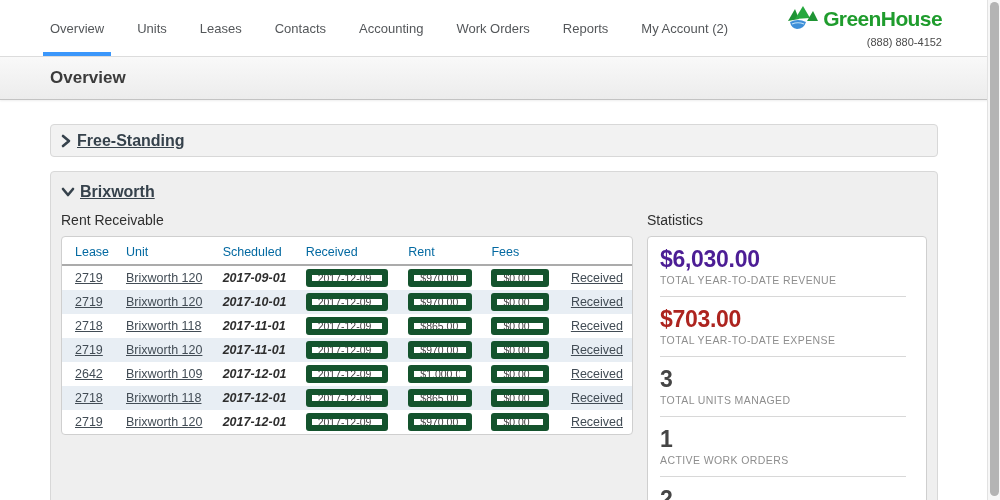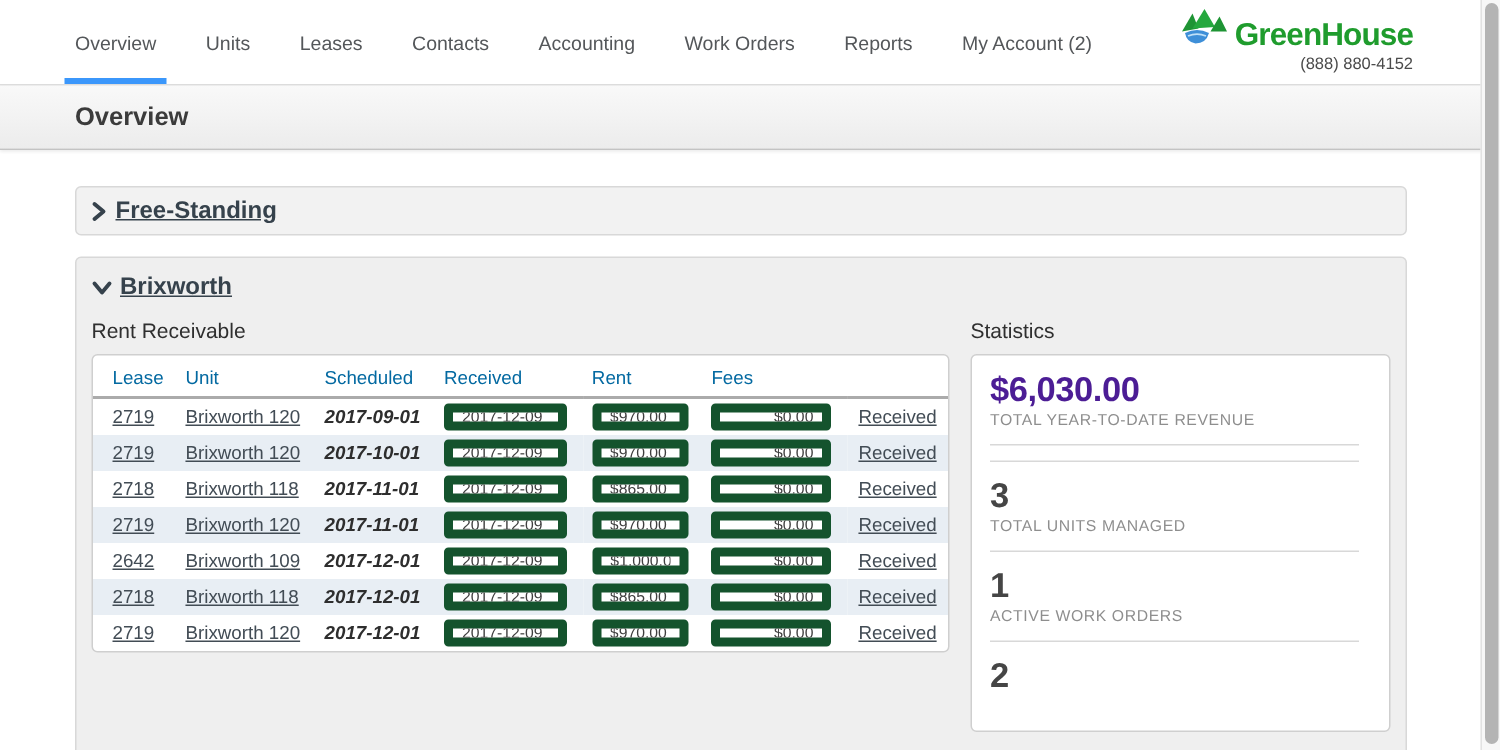--- a/index.html
+++ b/index.html
@@ -17,21 +17,21 @@
   .nav-item {
     position:relative; height:57px; display:flex; align-items:center;
     margin-right:33px; font-size:13px; color:#54575a; cursor:pointer;
     white-space:nowrap;
   }
   .nav-item.active::after {
     content:""; position:absolute; left:-7px; right:-7px; bottom:1px;
     height:4px; background:#3b97fb;
   }
   .logo-block { position:absolute; right:58px; top:7px; text-align:right; }
-  .logo-row { display:flex; align-items:flex-end; justify-content:flex-end; }
+  .logo-row { display:flex; align-items:flex-start; justify-content:flex-end; }
   .logo-icon { margin-right:3px; margin-top:-2px; }
   .wordmark { font-size:21px; font-weight:700; color:#1f9c2d; letter-spacing:-0.6px; }
   .phone { font-size:11px; color:#4b4b4b; margin-top:1px; }
 
   
   .titlebar {
     height:43px; background:linear-gradient(#f9f9f9,#ececec);
     border-bottom:1px solid #c3c3c3; box-shadow:0 1px 2px rgba(0,0,0,.07);
     display:flex; align-items:center; padding-left:50px;
   }
@@ -75,21 +75,21 @@
   tr.alt { background:#e8eef4; }
   a.tlink { color:#424c55; text-decoration:underline; cursor:pointer; }
   .sched { font-weight:700; color:#2e2e2e;font-style:italic; }
   .inp {
     border:6px solid #14532d; border-radius:3px; background:#fff;
     font-family:"Liberation Sans", sans-serif; font-size:10.5px; color:#3f3f3f;
     padding:2px 6px; height:18px;
   }
   .inp-received { width:82px; }
   .inp-rent { width:64px; }
-  .inp-fees { width:80px;text-align:right; }
+  .inp-fees { width:58px; }
   td.action { text-align:center; }
 
   
   .stats-card { padding:10px 16px 0 12px; min-height:252px; }
   .stat-value { font-size:23px; font-weight:700; line-height:24px; letter-spacing:-0.3px; }
   .stat-label { font-size:10.5px; color:#8e8e8e; letter-spacing:.4px; margin-top:3px; }
   .stat-divider { border:none; border-top:1px solid #d8d8d8; margin:10px 4px 10px 0; }
 
   
   .scrollbar {
@@ -247,20 +247,24 @@
         <div class="col-right">
           <div class="panel-title">Statistics</div>
           <div class="card stats-card">
 
             <div>
               <div class="stat-value" style="color: #4c1d95;">$6,030.00</div>
               <div class="stat-label">TOTAL YEAR-TO-DATE REVENUE</div>
             </div>
             <hr class="stat-divider">
 
+            <div>
+              <div class="stat-value" style="color: rgb(173, 36, 31);">$703.00</div>
+              <div class="stat-label">TOTAL YEAR-TO-DATE EXPENSE</div>
+            </div>
             <hr class="stat-divider">
 
             <div>
               <div class="stat-value" style="color: rgb(69, 69, 69);">3</div>
               <div class="stat-label">TOTAL UNITS MANAGED</div>
             </div>
             <hr class="stat-divider">
 
             <div>
               <div class="stat-value" style="color: rgb(69, 69, 69);">1</div>

